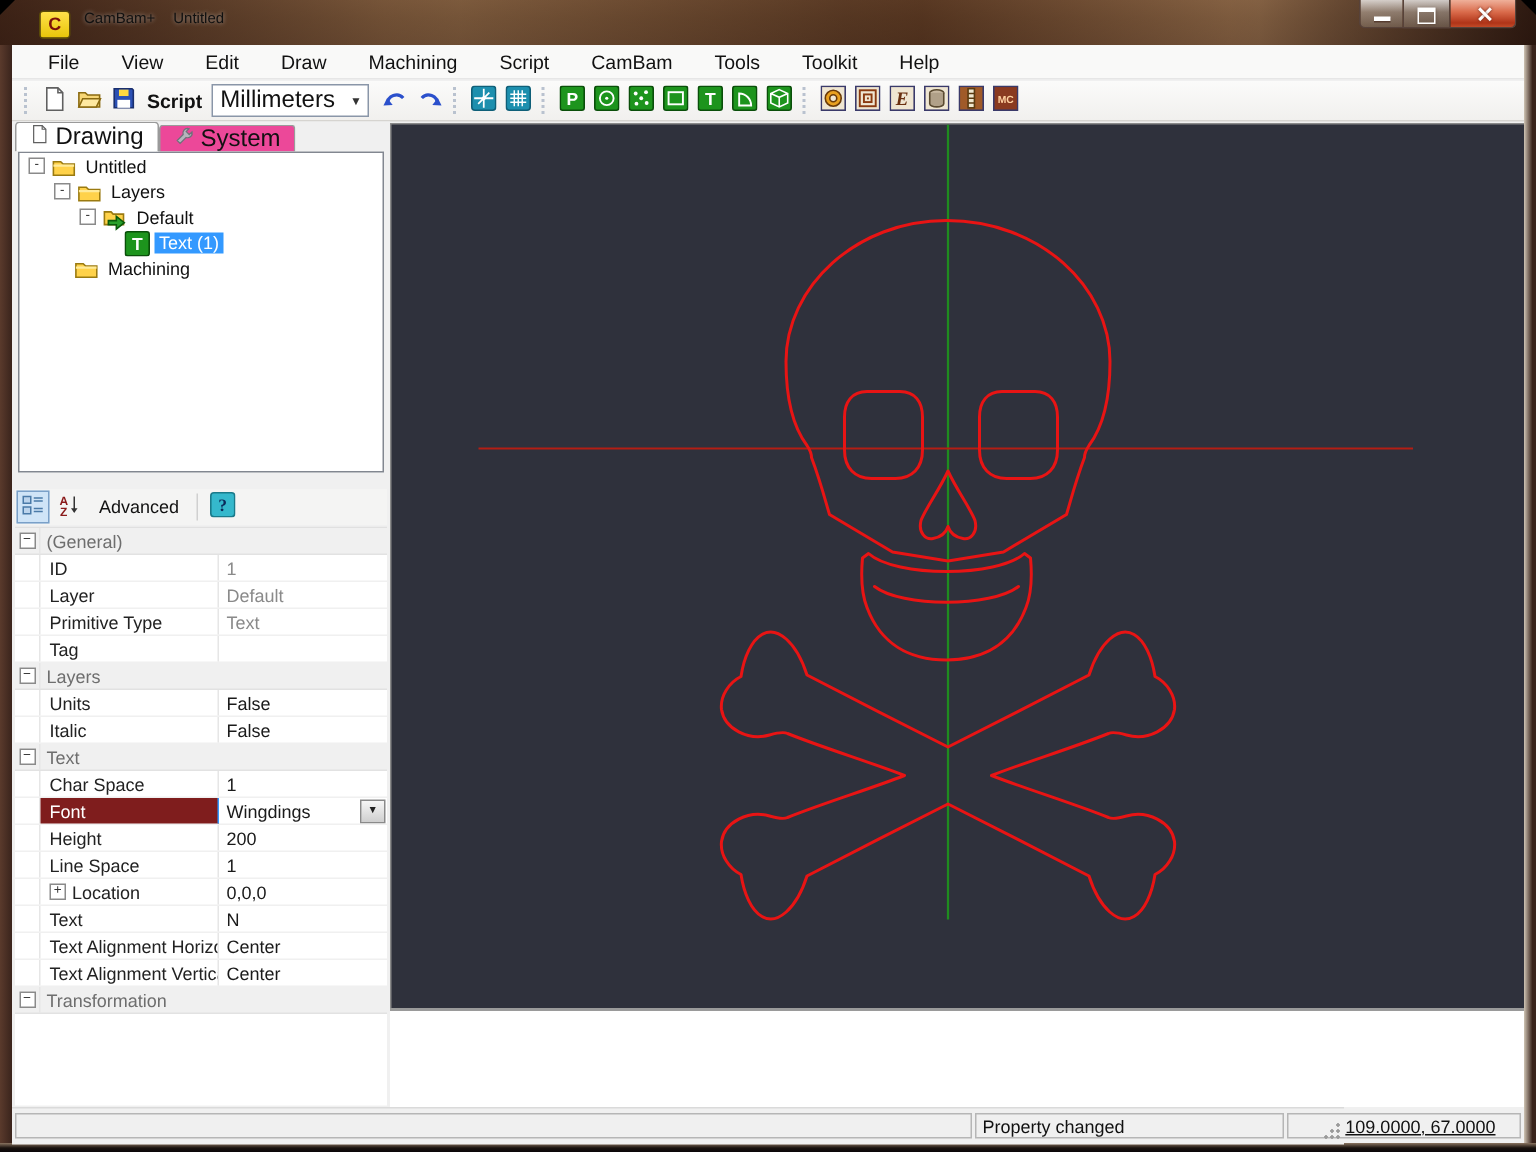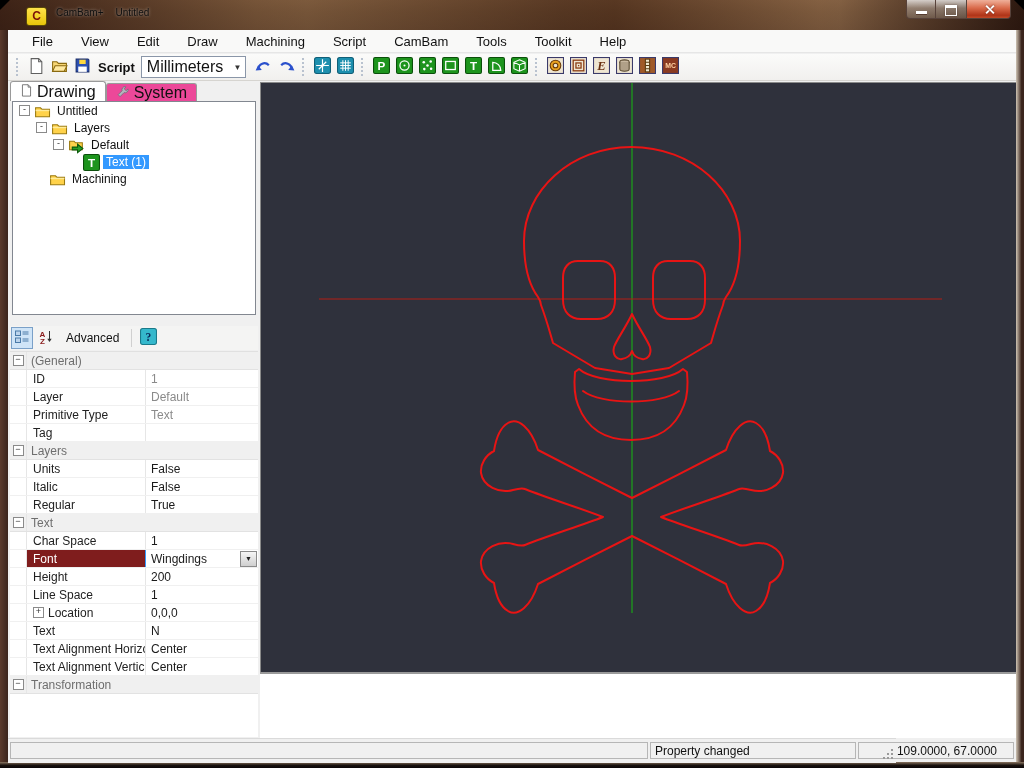--- a/index.html
+++ b/index.html
@@ -101,21 +101,21 @@
     border-top:1px solid #8a8a8a;border-left:1px solid #8a8a8a;box-sizing:border-box;background:#2f313c;}
   #below-canvas{position:absolute;left:260px;top:672px;width:756px;height:66px;background:#fff;
     border-top:2px solid #9a9a9a;box-sizing:border-box;}
   
   #statusbar{position:absolute;left:8px;top:738px;width:888px;height:24px;background:#f0f0f0;
     border-top:1px solid #dadada;font-size:12px;color:#111;}
   .sb-panel{position:absolute;top:3px;height:17px;border:1px solid #b6b6b6;background:#f0f0f0;
     box-sizing:border-box;display:flex;align-items:center;padding:0 4px;}
   #sb-left{left:2px;width:638px;}
   #sb-msg{left:642px;width:206px;}
-  #sb-coord{left:850px;width:156px;justify-content:flex-end;padding-right:16px;}
+  #sb-coord{left:850px;width:156px;justify-content:flex-end;padding-right:16px;text-decoration:underline;}
   #sb-grip{position:absolute;right:2px;bottom:3px;width:12px;height:12px;
     background:
      radial-gradient(circle at 10px 2px,#9a9a9a 1px,transparent 1.4px),
      radial-gradient(circle at 10px 6px,#9a9a9a 1px,transparent 1.4px),
      radial-gradient(circle at 6px 6px,#9a9a9a 1px,transparent 1.4px),
      radial-gradient(circle at 10px 10px,#9a9a9a 1px,transparent 1.4px),
      radial-gradient(circle at 6px 10px,#9a9a9a 1px,transparent 1.4px),
      radial-gradient(circle at 2px 10px,#9a9a9a 1px,transparent 1.4px);}
   
   .corner{position:absolute;top:0;width:10px;height:10px;background:#000;}
@@ -429,25 +429,20 @@
         </div>
         <div class="prow">
           <div class="gutter"></div>
           <div class="plabel">Units</div>
           <div class="pvalue">False</div>
         </div>
         <div class="prow">
           <div class="gutter"></div>
           <div class="plabel">Italic</div>
           <div class="pvalue">False</div>
-        </div>
-        <div class="prow">
-          <div class="gutter"></div>
-          <div class="plabel">Regular</div>
-          <div class="pvalue">True</div>
         </div>
         <div class="prow section">
           <div class="gutter">
             <span class="rowbox" style="margin:0">−</span>
           </div>
           <div class="shead">Text</div>
         </div>
         <div class="prow">
           <div class="gutter"></div>
           <div class="plabel">Char Space</div>

